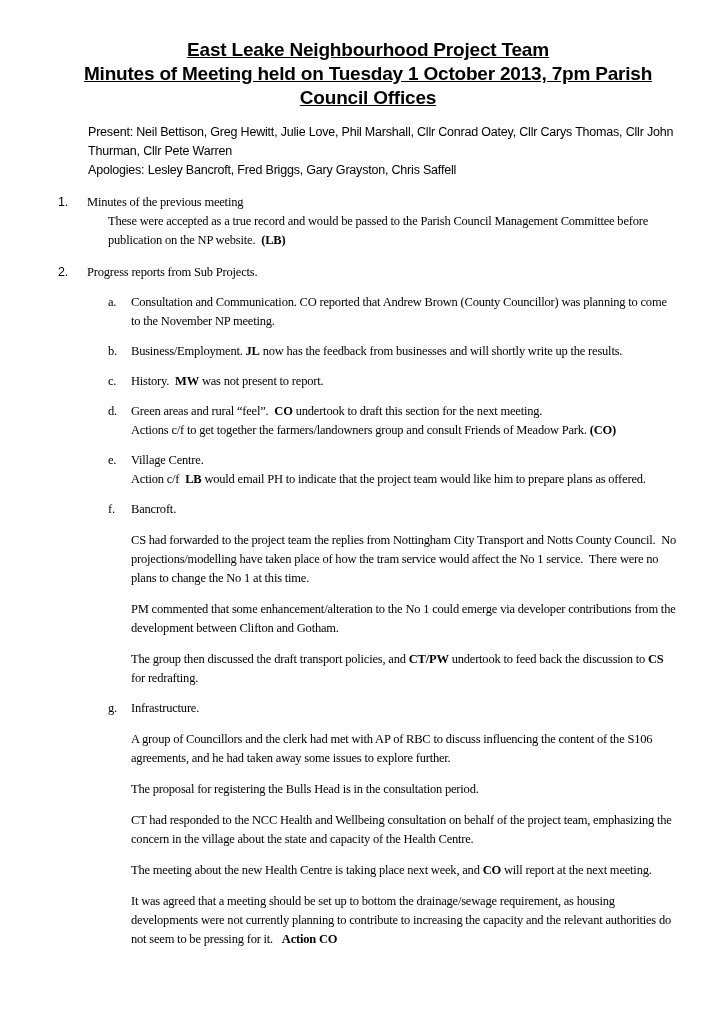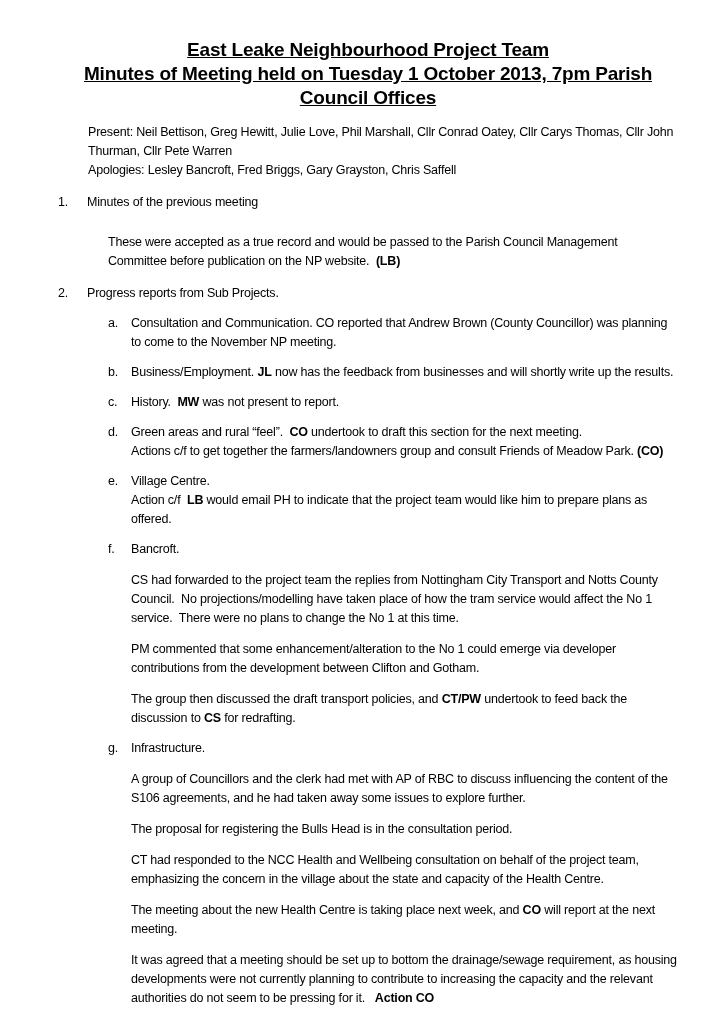--- a/index.html
+++ b/index.html
@@ -41,25 +41,25 @@
     display: flex;
     margin-top: 13px;
   }
   .num {
     flex: none;
     width: 29px;
   }
   .ibody {
     flex: 1;
     min-width: 0;
+    font-family: Liberation Serif, serif;
   }
   .indent1 {
     margin-left: 21px;
     width: 545px;
-    margin-top: 21px;
   }
   .subitem {
     display: flex;
     margin-left: 21px;
     margin-top: 11px;
   }
   .letter {
     flex: none;
     width: 23px;
   }

